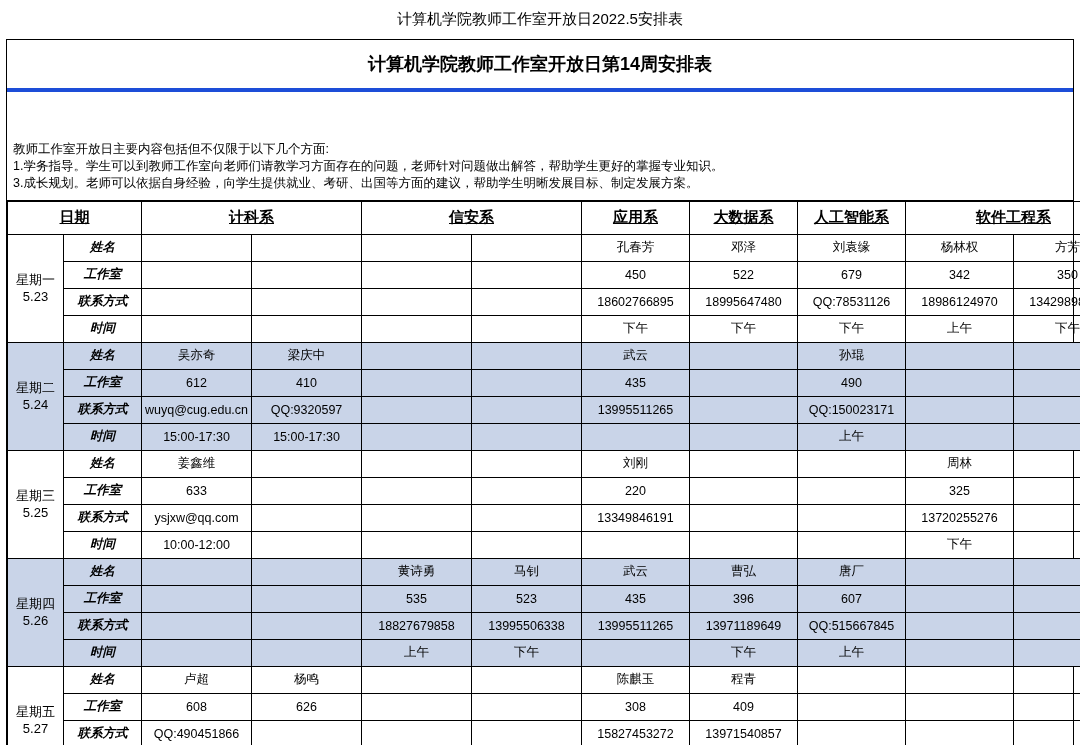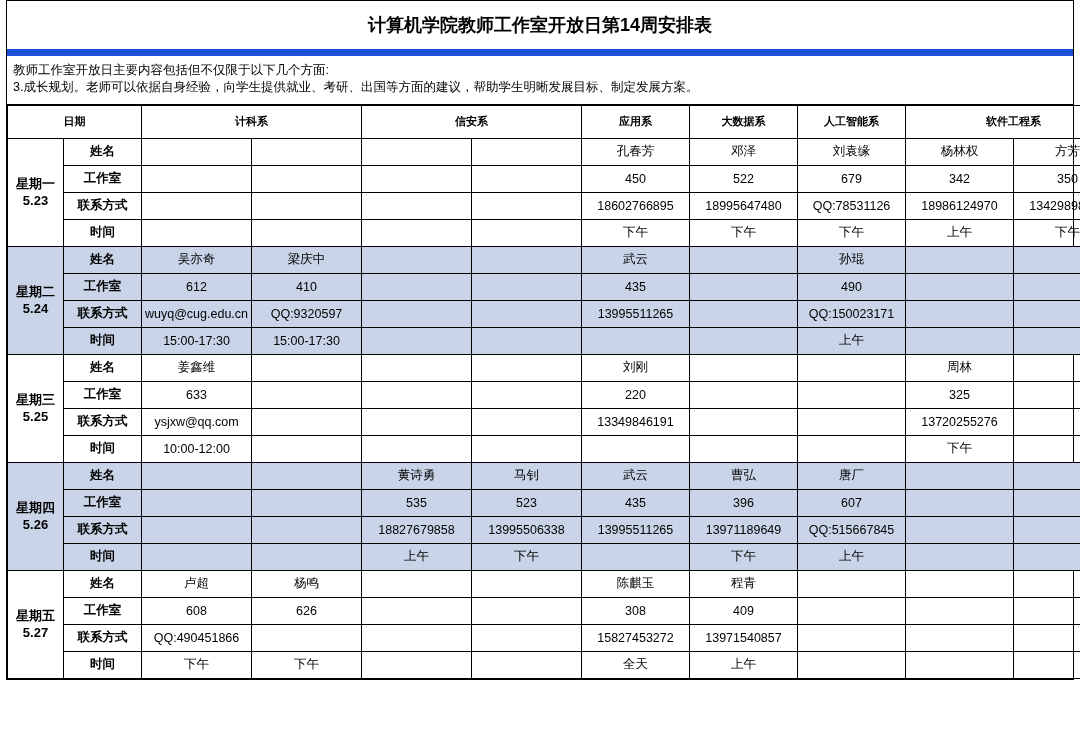--- a/index.html
+++ b/index.html
@@ -26,31 +26,32 @@
     padding-top: 10px;
     padding-bottom: 10px;
     color: #000;
   }
   .sheet {
     margin: 0 6px;
     border: 1px solid #000;
     box-sizing: border-box;
   }
   .title-row {
-    border-bottom: 7px solid #1d4ed8;
+    border-bottom: 4px solid #1d4ed8;
     text-align: center;
     font-size: 18px;
     font-weight: bold;
     padding: 12px 0 12px 0;
   }
   .intro {
     border-bottom: 1px solid #000;
     padding: 6px 6px 8px 6px;
     font-size: 12.5px;
     line-height: 1.35;
+    margin-top: 43px;
   }
   .intro div {
     white-space: nowrap;
   }
   table.schedule {
     border-collapse: collapse;
     width: 100%;
     table-layout: fixed;
     font-size: 12.5px;
   }
@@ -58,54 +59,58 @@
     border: 1px solid #000;
     text-align: center;
     vertical-align: middle;
     height: 26px;
     padding: 0 2px;
     overflow: hidden;
     white-space: nowrap;
   }
   table.schedule thead th {
     font-weight: bold;
-    font-size: 11px;
+    font-size: 15px;
     height: 32px;
+    text-decoration: underline;
   }
   td.daycell {
-    font-weight: bold;
+    font-weight: normal;
     font-size: 13px;
     line-height: 1.35;
     margin-left: 48px;
   }
   td.rowlabel {
     font-weight: bold;
     font-size: 12.5px;
+    font-style: italic;
   }
   tr.shaded td {
     background: #c9d4e8;
   }
   
   col.c-date { width: 56px; }
   col.c-rowlabel { width: 78px; }
   col.c-sub { width: 110px; }
   col.c-sub2 { width: 108px; }
 </style>
 </head>
 <body>
 
 <div class="page">
 
+  <div class="doc-header">计算机学院教师工作室开放日2022.5安排表</div>
 
   <div class="sheet">
 
     <div class="title-row">计算机学院教师工作室开放日第14周安排表</div>
 
     <div class="intro">
       <div>教师工作室开放日主要内容包括但不仅限于以下几个方面:</div>
+      <div>1.学务指导。学生可以到教师工作室向老师们请教学习方面存在的问题，老师针对问题做出解答，帮助学生更好的掌握专业知识。</div>
       <div>3.成长规划。老师可以依据自身经验，向学生提供就业、考研、出国等方面的建议，帮助学生明晰发展目标、制定发展方案。</div>
     </div>
 
     <table class="schedule">
       <colgroup>
         <col class="c-date">
         <col class="c-rowlabel">
         <col class="c-sub">
           <col class="c-sub">
         <col class="c-sub">

